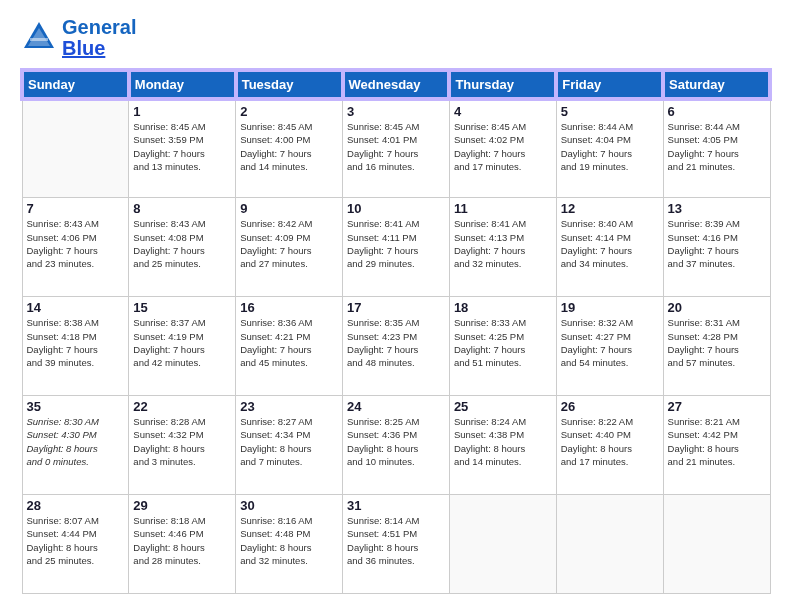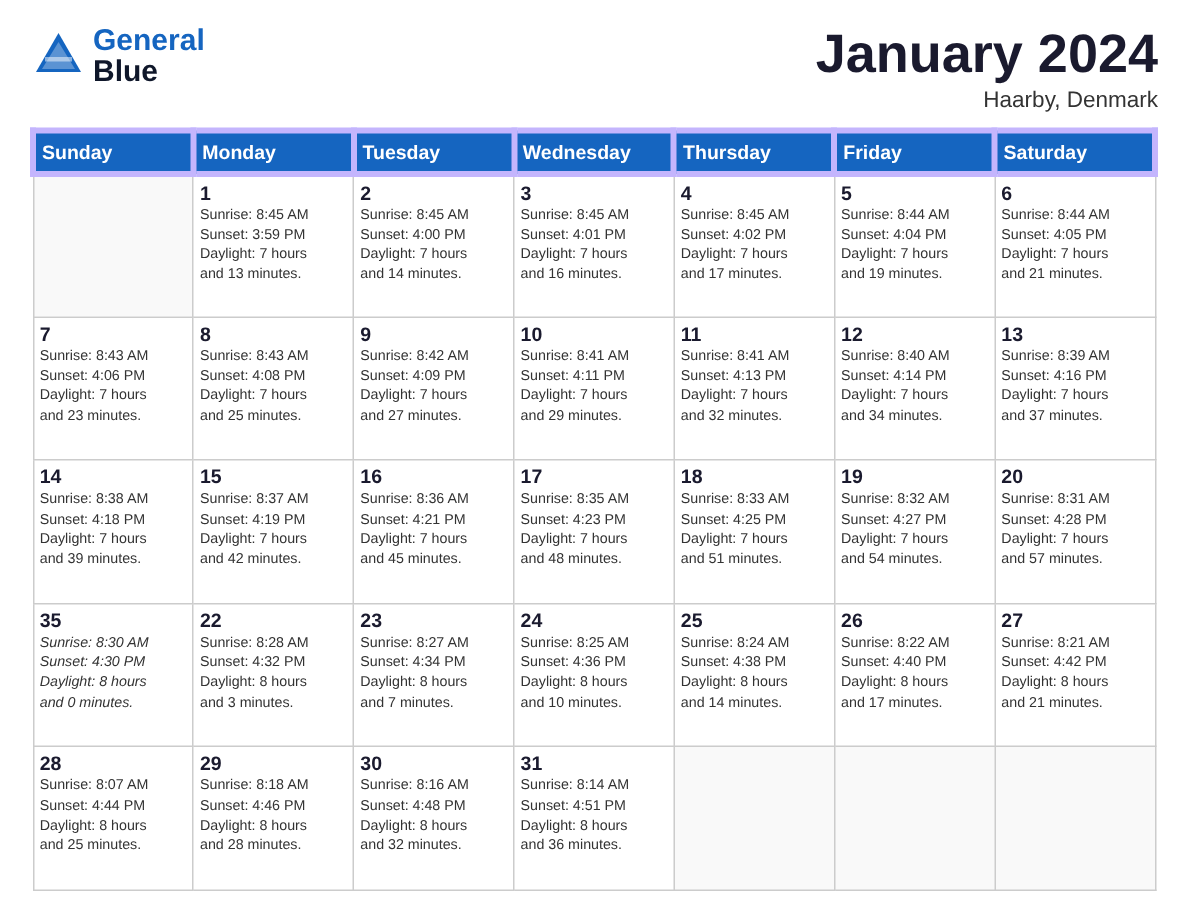--- a/index.html
+++ b/index.html
@@ -90,26 +90,22 @@
 <div class="page">
   <div class="header">
     <div class="logo-wrapper">
       <svg class="logo-svg" width="38" height="38" viewBox="0 0 38 38">
         <polygon points="19,4 34,30 4,30" fill="#1565c0"></polygon>
         <polygon points="19,10 30,28 8,28" fill="#fff" opacity="0.3"></polygon>
         <rect x="10" y="20" width="18" height="3" fill="#fff" opacity="0.5"></rect>
       </svg>
       <div>
           <div style="font-size:20px;font-weight:bold;line-height:1.1;"><span style="color:#1565c0;">General</span></div>
-          <div style="font-size:20px;font-weight:bold;color:#0f172a;line-height:1;">Blue</div>
+          <div style="font-size:20px;font-weight:bold;color:#1d4ed8;line-height:1;text-decoration:underline;">Blue</div>
         </div>
-    </div>
-    <div class="title-block">
-      <div class="month-title">January 2024</div>
-      <div class="location">Haarby, Denmark</div>
     </div>
   </div>
 
   <table class="calendar">
     <thead>
       <tr>
       <th>Sunday</th>
           <th>Monday</th>
           <th>Tuesday</th>
           <th>Wednesday</th>

